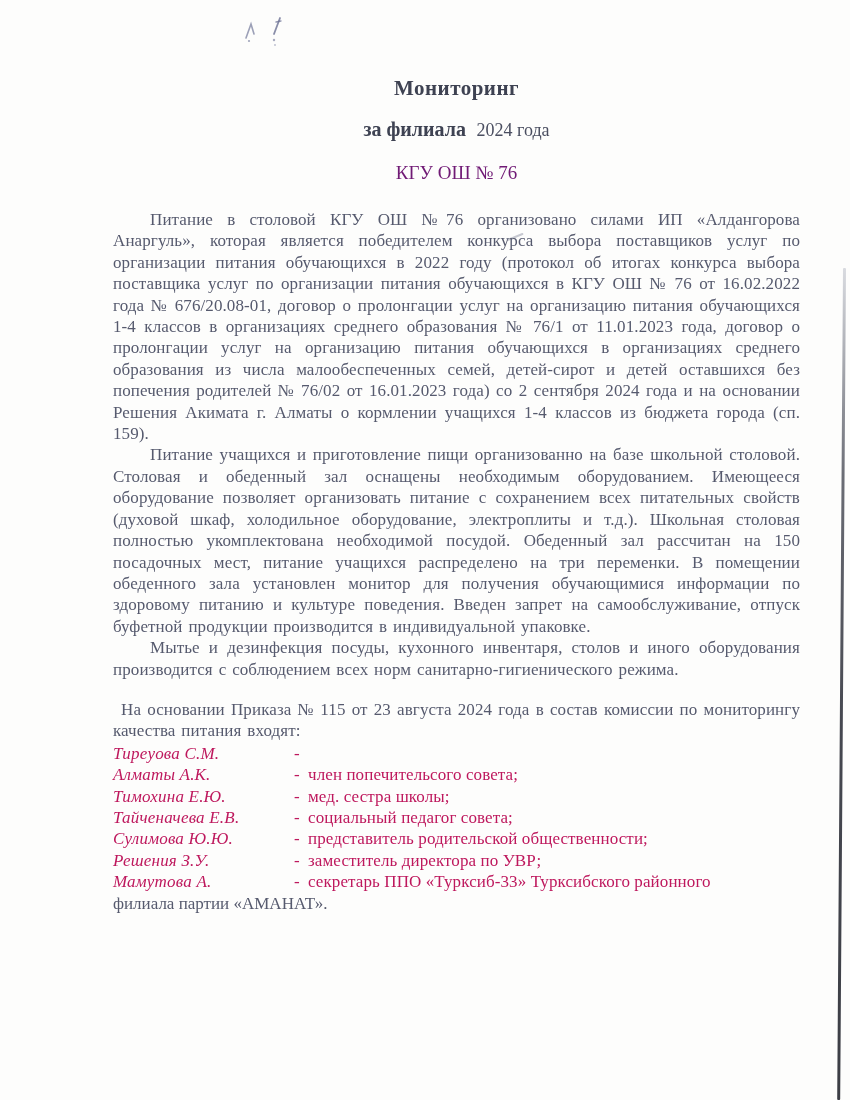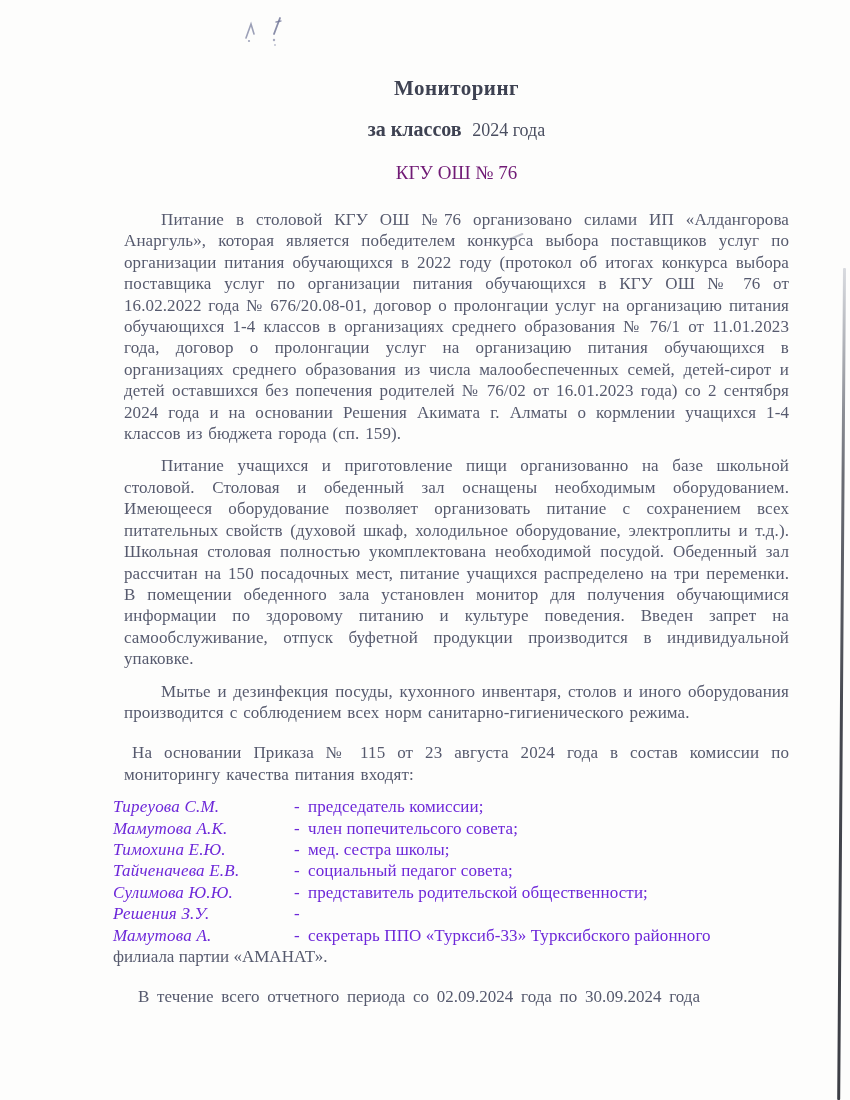--- a/index.html
+++ b/index.html
@@ -51,40 +51,40 @@
   }
   .doc-period .regular-part { margin-left: 6px; }
   .doc-school {
     margin-top: 20px;
     font-size: 19px;
     line-height: 22px;
     color: #701a75;
   }
   
   .body-text {
-    margin: 11px;
+    margin: 0;
     font-size: 17px;
     line-height: 21.4px;
     text-align: justify;
     letter-spacing: 0.1px;
     word-spacing: 1.5px;
     color: #565a6e;
   }
   .first-para { margin-top: 25px; }
   .indent { text-indent: 37px; }
   .small-indent { text-indent: 8px; font-family: Liberation Serif, serif; }
   .gap-top { margin-top: 19px; }
   
   .commission-list { margin-top: 1px; }
   .member-row {
     display: flex;
     align-items: baseline;
     font-size: 17px;
     line-height: 21.4px;
-    color: #6d28d9;
+    color: #be185d;
   }
   .member-name {
     width: 181px;
     flex: 0 0 181px;
     font-style: italic;
     letter-spacing: 0.2px;
   }
   .member-dash {
     flex: 0 0 14px;
     text-align: left;
@@ -150,42 +150,41 @@
 
 <div class="subtitle-smudge"></div>
 
 <div class="scan-edge"></div>
 
 <div class="page">
 
   <div class="head-block">
     <div class="doc-title">Мониторинг</div>
     <div class="doc-period">
-      <span class="bold-part">за классов</span>
+      <span class="bold-part">за филиала</span>
       <span class="regular-part">2024 года</span>
     </div>
     <div class="doc-school">КГУ ОШ № 76</div>
   </div>
 
   <p class="body-text indent first-para">Питание в столовой КГУ ОШ №76 организовано силами ИП «Алдангорова Анаргуль», которая является победителем конкурса выбора поставщиков услуг по организации питания обучающихся в 2022 году (протокол об итогах конкурса выбора поставщика услуг по организации питания обучающихся в КГУ ОШ № 76 от 16.02.2022 года № 676/20.08-01, договор о пролонгации услуг на организацию питания обучающихся 1-4 классов в организациях среднего образования № 76/1 от 11.01.2023 года, договор о пролонгации услуг на организацию питания обучающихся в организациях среднего образования из числа малообеспеченных семей, детей-сирот и детей оставшихся без попечения родителей № 76/02 от 16.01.2023 года) со 2 сентября 2024 года и на основании Решения Акимата г. Алматы о кормлении учащихся 1-4 классов из бюджета города (сп. 159).</p>
 
   <p class="body-text indent">Питание учащихся и приготовление пищи организованно на базе школьной столовой. Столовая и обеденный зал оснащены необходимым оборудованием. Имеющееся оборудование позволяет организовать питание с сохранением всех питательных свойств (духовой шкаф, холодильное оборудование, электроплиты и т.д.). Школьная столовая полностью укомплектована необходимой посудой. Обеденный зал рассчитан на 150 посадочных мест, питание учащихся распределено на три переменки. В помещении обеденного зала установлен монитор для получения обучающимися информации по здоровому питанию и культуре поведения. Введен запрет на самообслуживание, отпуск буфетной продукции производится в индивидуальной упаковке.</p>
 
   <p class="body-text indent">Мытье и дезинфекция посуды, кухонного инвентаря, столов и иного оборудования производится с соблюдением всех норм санитарно-гигиенического режима.</p>
 
   <p class="body-text small-indent gap-top">На основании Приказа № 115 от 23 августа 2024 года в состав комиссии по мониторингу качества питания входят:</p>
 
   <div class="commission-list">
     <div class="member-row">
       <span class="member-name">Тиреуова С.М.</span>
       <span class="member-dash">-</span>
-      <span class="member-role">председатель комиссии;</span>
-    </div>
-    <div class="member-row">
-      <span class="member-name">Мамутова А.К.</span>
+    </div>
+    <div class="member-row">
+      <span class="member-name">Алматы А.К.</span>
       <span class="member-dash">-</span>
       <span class="member-role">член попечительсого совета;</span>
     </div>
     <div class="member-row">
       <span class="member-name">Тимохина Е.Ю.</span>
       <span class="member-dash">-</span>
       <span class="member-role">мед. сестра школы;</span>
     </div>
     <div class="member-row">
       <span class="member-name">Тайченачева Е.В.</span>
@@ -193,24 +192,24 @@
       <span class="member-role">социальный педагог совета;</span>
     </div>
     <div class="member-row">
       <span class="member-name">Сулимова Ю.Ю.</span>
       <span class="member-dash">-</span>
       <span class="member-role">представитель родительской общественности;</span>
     </div>
     <div class="member-row">
       <span class="member-name">Решения З.У.</span>
       <span class="member-dash">-</span>
+      <span class="member-role">заместитель директора по УВР;</span>
     </div>
     <div class="member-row">
       <span class="member-name">Мамутова А.</span>
       <span class="member-dash">-</span>
       <span class="member-role">секретарь ППО «Турксиб-33» Турксибского районного</span>
     </div>
     <div class="role-continuation">филиала партии «АМАНАТ».</div>
   </div>
 
-  <p class="closing-line">В течение всего отчетного периода со 02.09.2024 года по 30.09.2024 года</p>
 
 </div>
 
 </body></html>

